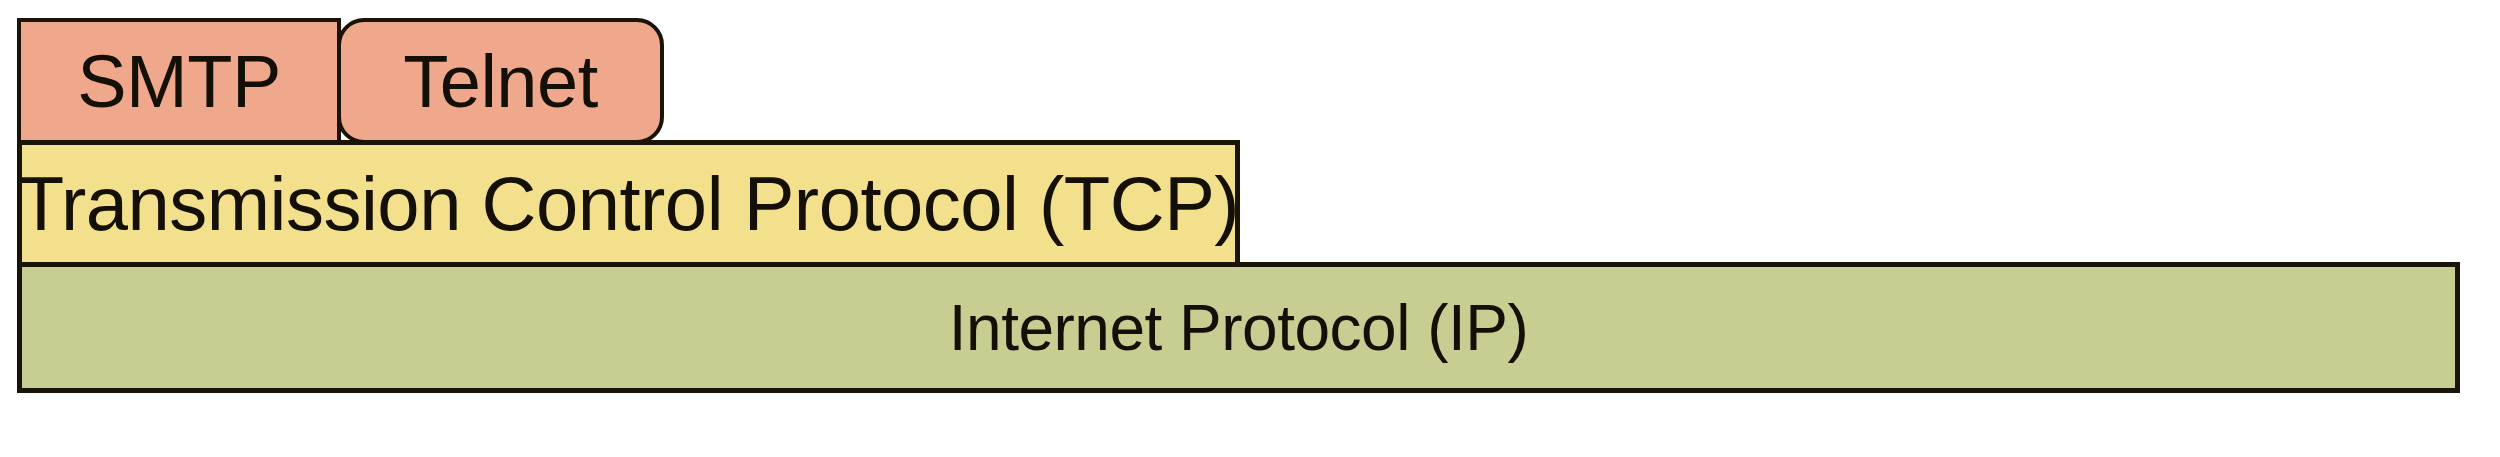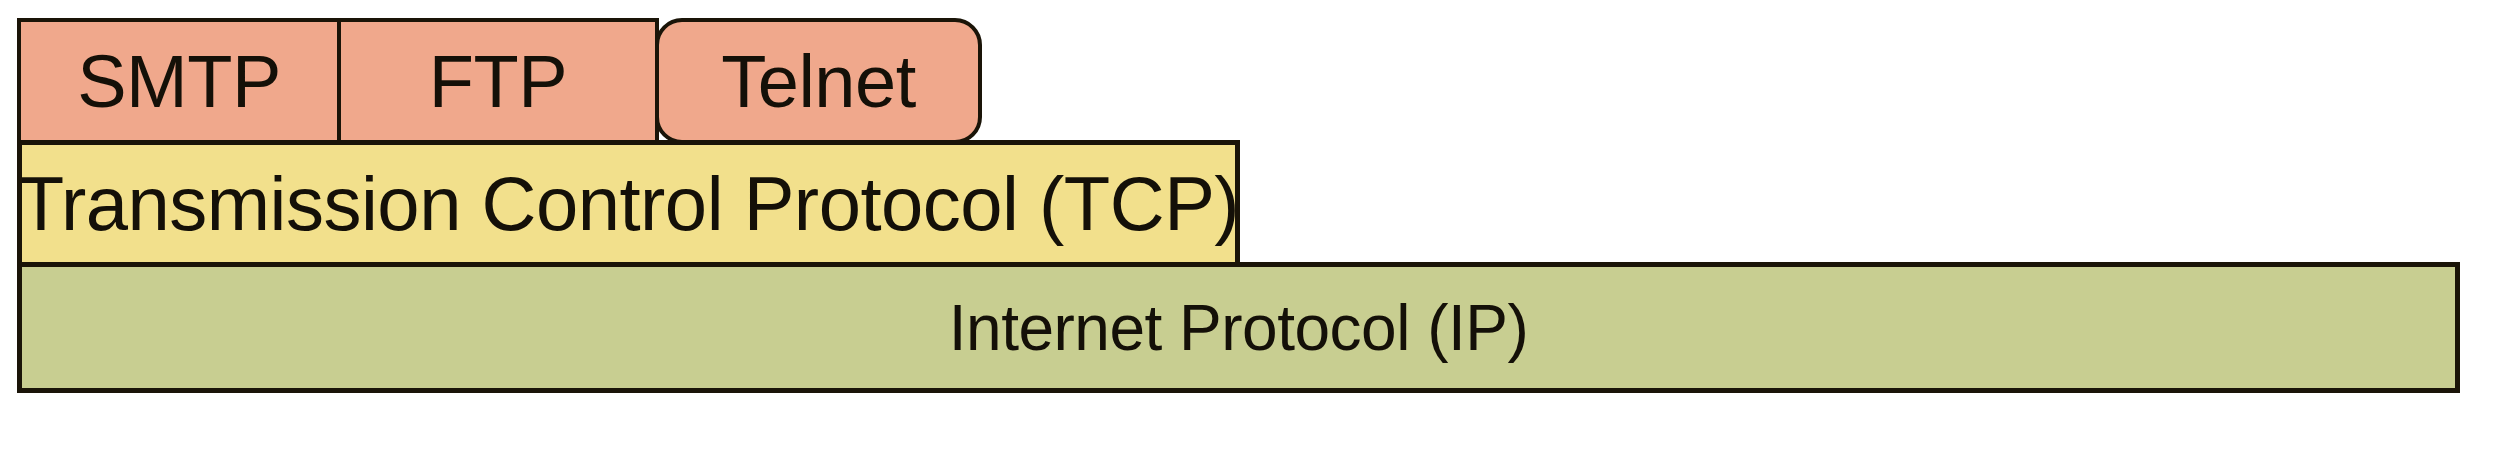--- a/index.html
+++ b/index.html
@@ -95,21 +95,20 @@
     width: 2443px;
   }
 </style>
 </head>
 <body>
 
 <div id="stack-diagram">
 
   <div class="layer-row" id="row-application">
     <div class="proto-cell" id="cell-smtp">SMTP</div>
-    <div class="proto-cell" id="cell-ftp">FTP</div>
     <div class="proto-cell" id="cell-telnet">Telnet</div>
   </div>
 
   <div class="layer-row" id="row-transport">
     <div class="proto-cell" id="cell-tcp">Transmission Control Protocol (TCP)</div>
   </div>
 
   <div class="layer-row" id="row-internet">
     <div class="proto-cell" id="cell-ip">Internet Protocol (IP)</div>
   </div>

